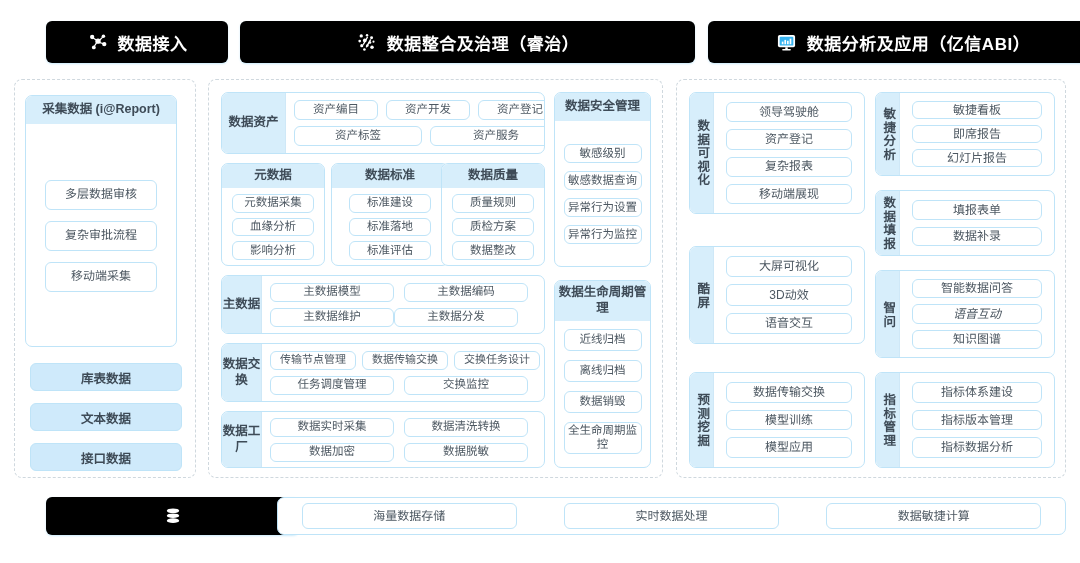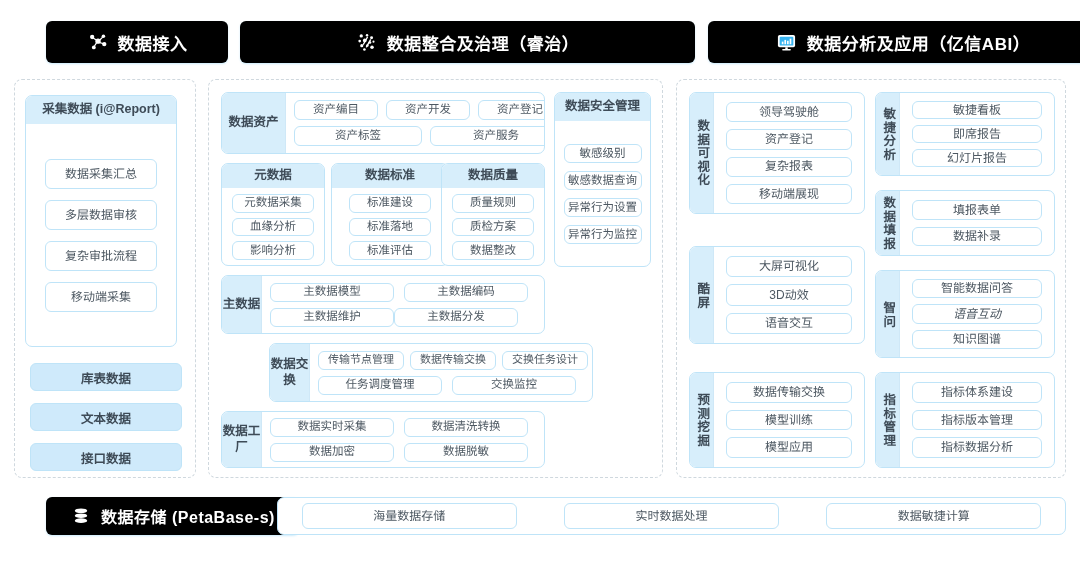--- a/index.html
+++ b/index.html
@@ -135,21 +135,20 @@
       </svg>
     </span>
     <span>数据分析及应用（亿信ABI）</span>
   </div>
 
   <div class="panel abs" style="left:14px;top:79px;width:182px;height:399px;">
 
     <div class="grp abs" style="left:10px;top:15px;width:152px;height:252px;">
       <div class="grp-title" style="height:28px;">采集数据 (i@Report)</div>
       <div class="grp-body" style="height:223px;gap:11px;padding:10px 0;">
-        <div class="pill" style="width:112px;height:30px;">数据采集汇总</div>
         <div class="pill" style="width:112px;height:30px;">多层数据审核</div>
         <div class="pill" style="width:112px;height:30px;">复杂审批流程</div>
         <div class="pill" style="width:112px;height:30px;">移动端采集</div>
       </div>
     </div>
 
     <div class="chip abs" style="left:15px;top:283px;width:152px;height:28px;">库表数据</div>
     <div class="chip abs" style="left:15px;top:323px;width:152px;height:28px;">文本数据</div>
     <div class="chip abs" style="left:15px;top:363px;width:152px;height:28px;">接口数据</div>
   </div>
@@ -205,21 +204,21 @@
           <div class="pill sm" style="width:124px;height:19px;">主数据模型</div>
           <div class="pill sm" style="width:124px;height:19px;">主数据编码</div>
         </div>
         <div class="row" style="">
           <div class="pill sm" style="width:124px;height:19px;">主数据维护</div>
           <div class="pill sm" style="width:124px;height:19px;">主数据分发</div>
         </div>
       </div>
     </div>
 
-    <div class="hgrp abs" style="left:12px;top:263px;width:324px;height:59px;margin-left:48px;">
+    <div class="hgrp abs" style="left:12px;top:263px;width:324px;height:59px;">
       <div class="hgrp-label" style="width:40px;">数据交换</div>
       <div class="hgrp-body" style="gap:6px;padding:8px;">
         <div class="row" style="gap:6px;">
           <div class="pill sm" style="width:86px;height:19px;font-size:11px;">传输节点管理</div>
           <div class="pill sm" style="width:86px;height:19px;font-size:11px;">数据传输交换</div>
           <div class="pill sm" style="width:86px;height:19px;font-size:11px;">交换任务设计</div>
         </div>
         <div class="row" style="gap:10px;">
           <div class="pill sm" style="width:124px;height:19px;">任务调度管理</div>
           <div class="pill sm" style="width:124px;height:19px;">交换监控</div>
@@ -244,20 +243,29 @@
     <div class="grp abs" style="left:345px;top:12px;width:97px;height:175px;">
       <div class="grp-title" style="height:28px;">数据安全管理</div>
       <div class="grp-body" style="height:146px;gap:8px;padding:23px 0;justify-content:flex-end;">
         <div class="pill sm" style="width:78px;height:22px;">敏感级别</div>
         <div class="pill sm" style="width:78px;height:22px;">敏感数据查询</div>
         <div class="pill sm" style="width:78px;height:22px;">异常行为设置</div>
         <div class="pill sm" style="width:78px;height:22px;">异常行为监控</div>
       </div>
     </div>
 
+    <div class="grp abs" style="left:345px;top:200px;width:97px;height:188px;">
+      <div class="grp-title" style="height:40px;">数据生命周期管理</div>
+      <div class="grp-body" style="height:147px;gap:9px;padding:8px 0;justify-content:flex-start;">
+        <div class="pill sm" style="width:78px;height:22px;">近线归档</div>
+        <div class="pill sm" style="width:78px;height:22px;">离线归档</div>
+        <div class="pill sm" style="width:78px;height:22px;">数据销毁</div>
+        <div class="pill sm" style="width:78px;height:32px;">全生命周期监控</div>
+      </div>
+    </div>
   </div>
 
   <div class="panel abs" style="left:676px;top:79px;width:390px;height:399px;">
 
     <div class="hgrp abs" style="left:12px;top:12px;width:176px;height:122px;">
       <div class="hgrp-label" style="width:24px;">
         <span class="vlabel">数据可视化</span>
       </div>
       <div class="hgrp-body" style="gap:7px;padding:9px 12px;">
         <div class="pill" style="height:22px;">领导驾驶舱</div>
@@ -334,21 +342,20 @@
   </div>
 
   <div class="hdr abs" style="left:14px;top:497px;width:253px;height:38px;font-size:16px;">
     <span class="ico">
       <svg width="18" height="18" viewBox="0 0 24 24" fill="#ffffff">
         <ellipse cx="12" cy="5" rx="8.2" ry="3.1"></ellipse>
         <ellipse cx="12" cy="11.6" rx="8.2" ry="3.1"></ellipse>
         <ellipse cx="12" cy="18.2" rx="8.2" ry="3.1"></ellipse>
       </svg>
     </span>
-    <span>数据存储 (PetaBase-s)</span>
   </div>
 
   <div class="abs" style="left:277px;top:497px;width:789px;height:38px;
        border:1px solid #bfe4f8;border-radius:7px;background:#fff;
        display:flex;align-items:center;justify-content:space-around;">
     <div class="pill" style="width:215px;height:26px;">海量数据存储</div>
     <div class="pill" style="width:215px;height:26px;">实时数据处理</div>
     <div class="pill" style="width:215px;height:26px;">数据敏捷计算</div>
   </div>
 

